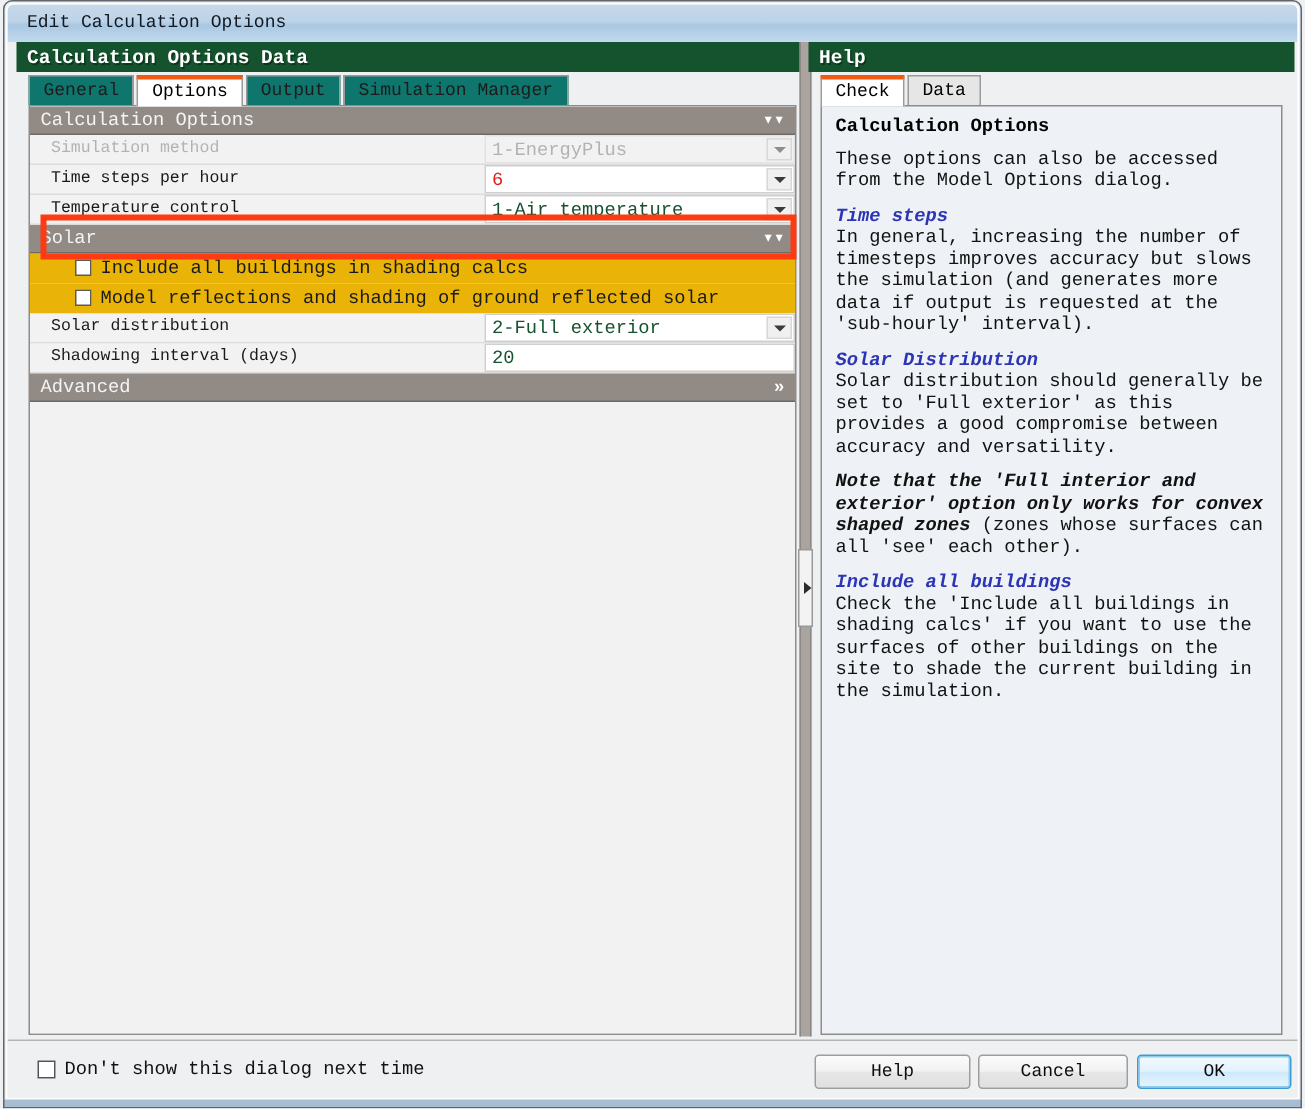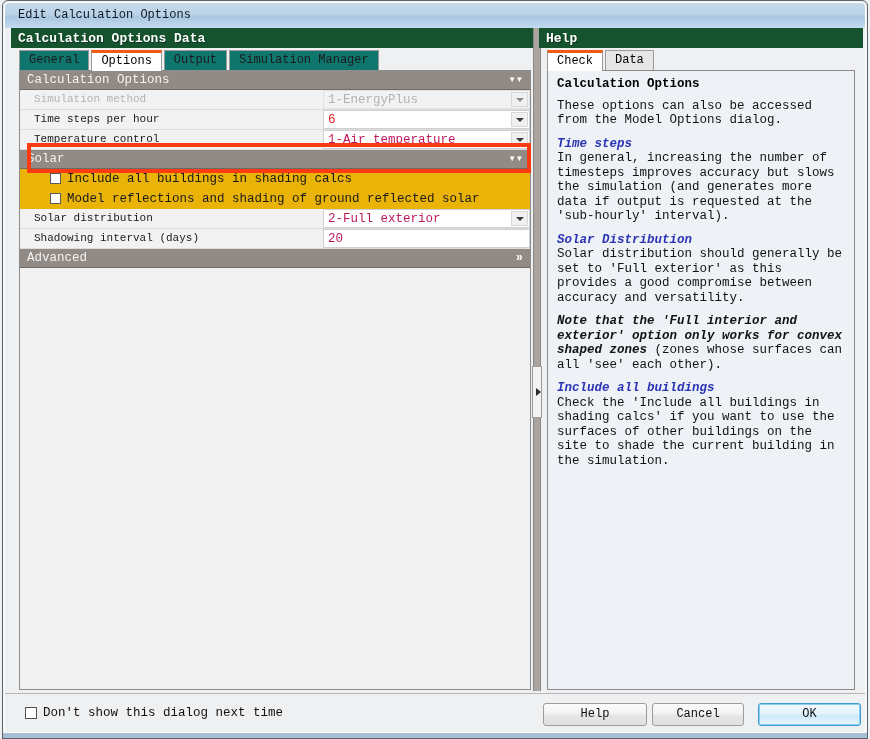--- a/index.html
+++ b/index.html
@@ -210,21 +210,21 @@
     height: 19px;
     background: #ffffff;
     border: 1px solid #cfcfcf;
     box-sizing: border-box;
   }
   .prop-row.disabled .pfield { background: #f2f2f2; border-color: #e2e2e2; }
   .pfield-text {
     position: absolute;
     left: 4px; top: 2px;
     font-size: 12.5px;
-    color: #be185d;
+    color: #14532d;
     white-space: nowrap;
   }
   .pfield-text.red { color: #e21b1b; }
 
   .combo-btn {
     position: absolute;
     right: 1px; top: 1px;
     width: 17px; height: 15px;
     background: #f0f0f0;
     border: 1px solid #d8d8d8;
@@ -378,21 +378,21 @@
     text-align: center;
     font-size: 12px;
     color: #0d0d0d;
     background: linear-gradient(to bottom, #fbfbfb 0%, #f2f2f2 48%, #e6e6e6 52%, #e0e0e0 100%);
     border: 1px solid #9d9d9d;
     border-radius: 3px;
     box-sizing: border-box;
     cursor: default;
   }
   #btn-help   { left: 538px; width: 104px; }
-  #btn-cancel { left: 647px; width: 92px; }
+  #btn-cancel { left: 647px; width: 100px; }
   #btn-ok {
     left: 753px; width: 103px;
     background: linear-gradient(to bottom, #f3fbff 0%, #e2f2fc 48%, #cfe9fa 52%, #e7f5fe 100%);
     border: 1px solid #3c9cd4;
     box-shadow: 0 0 0 1px #8fcdee inset;
   }
 
   
   .win-bottom {
     position: absolute;

